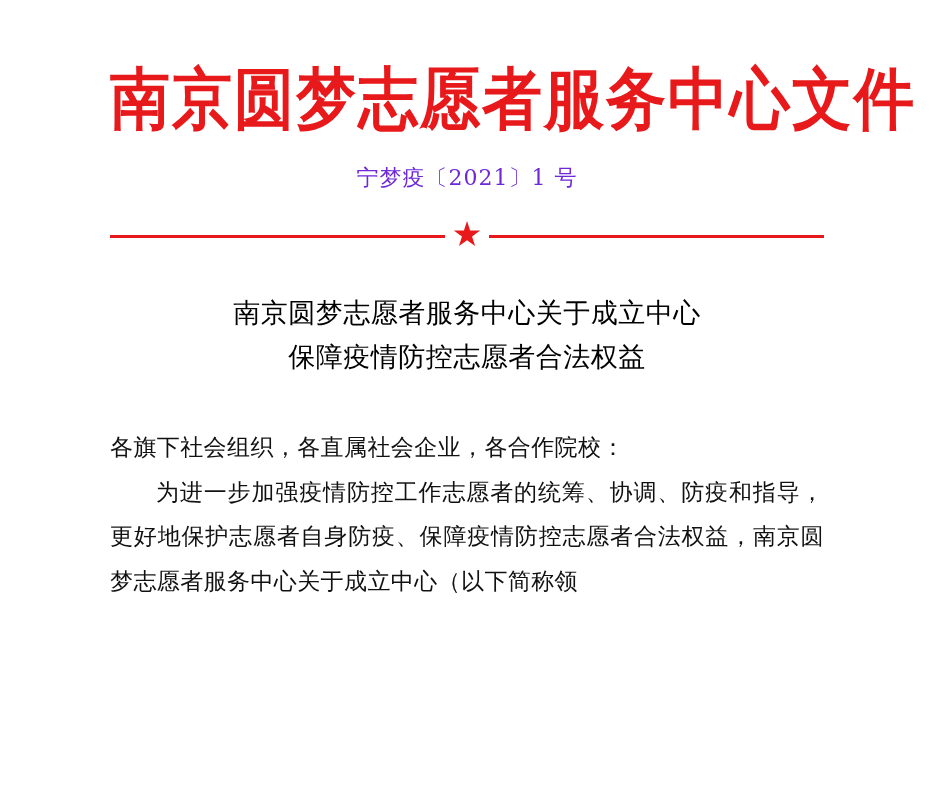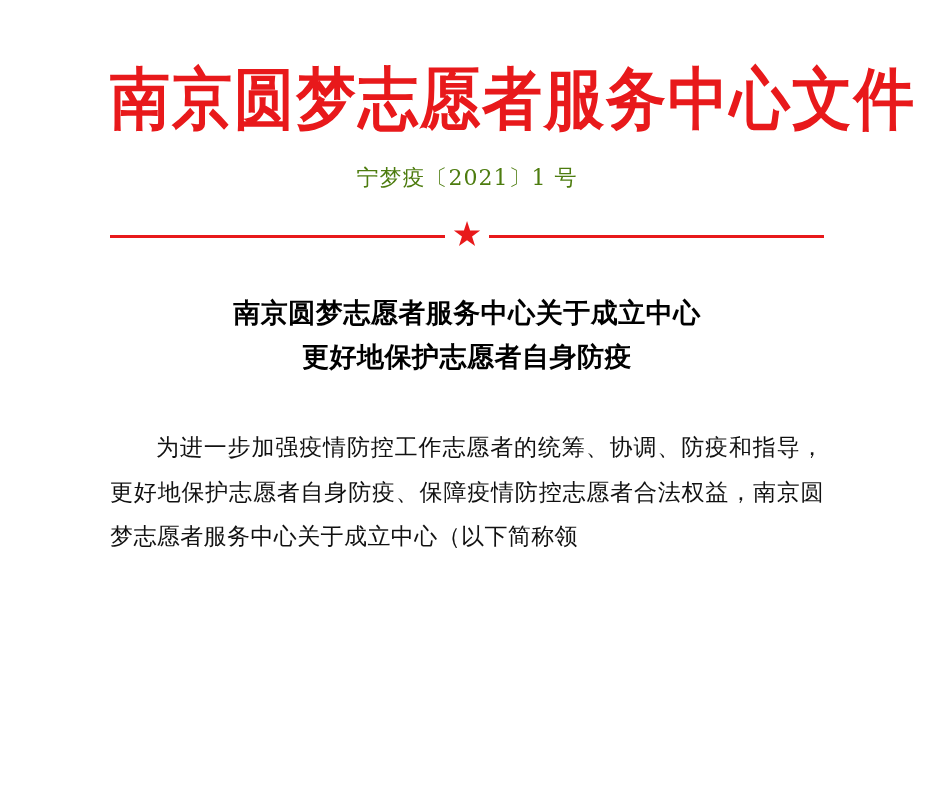--- a/index.html
+++ b/index.html
@@ -35,21 +35,21 @@
     color: #e8191b;
     white-space: nowrap;
     transform: scale(1.0, 1.12);
     transform-origin: center top;
   }
   .doc-number {
     margin-top: 34px;
     text-align: center;
     font-size: 22px;
     letter-spacing: 1px;
-    color: #4d7c0f;
+    color: #6d28d9;
   }
   
   .red-rule {
     margin-top: 30px;
     display: flex;
     align-items: center;
     justify-content: center;
     height: 26px;
   }
   .red-rule .bar {
@@ -64,21 +64,21 @@
     color: #e8191b;
     font-size: 30px;
     line-height: 1;
     position: relative;
     top: -2px;
   }
   
   .doc-title {
     margin-top: 42px;
     text-align: center;
-    font-weight: bold;
+    font-weight: normal;
     font-size: 27px;
     line-height: 1.62;
     letter-spacing: 0.5px;
     color: #000;
   }
   .doc-title .l2 {
     display: block;
   }
   
   .body-text {
@@ -109,20 +109,21 @@
   <div class="doc-number">宁梦疫〔2021〕1 号</div>
 
   <div class="red-rule">
     <span class="bar"></span>
     <span class="star">★</span>
     <span class="bar"></span>
   </div>
 
   <div class="doc-title">
     <span class="l1">南京圆梦志愿者服务中心关于成立中心</span>
-    <span class="l2">更好地保护志愿者自身防疫</span>
+    <span class="l2">保障疫情防控志愿者合法权益</span>
   </div>
 
   <div class="body-text">
+    <p class="salutation">各旗下社会组织，各直属社会企业，各合作院校：</p>
     <p class="indent">为进一步加强疫情防控工作志愿者的统筹、协调、防疫和指导，更好地保护志愿者自身防疫、保障疫情防控志愿者合法权益，南京圆梦志愿者服务中心关于成立中心（以下简称领</p>
   </div>
 
 </div>
 
 </body></html>

